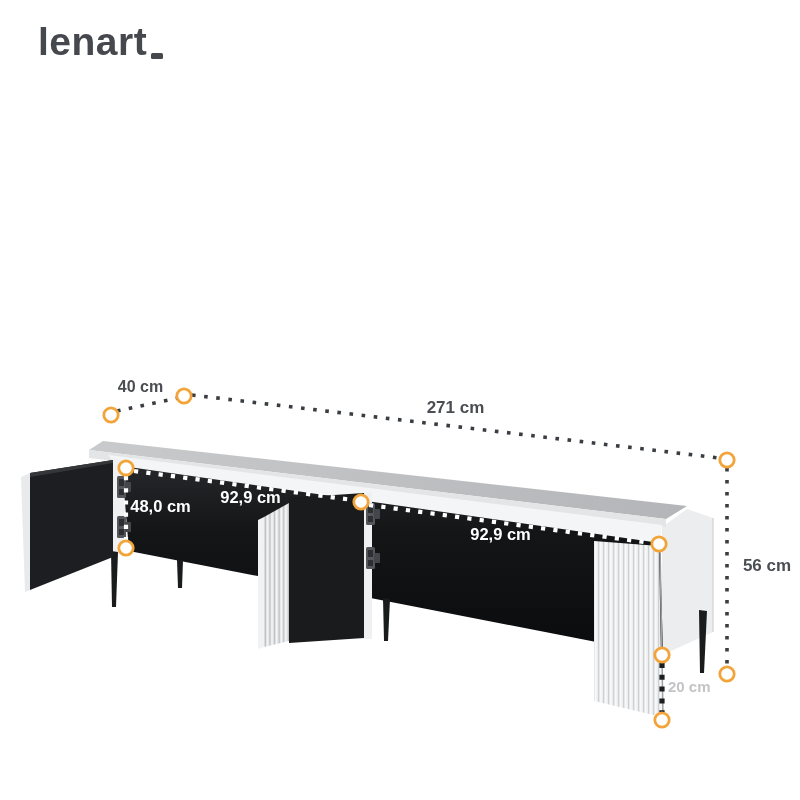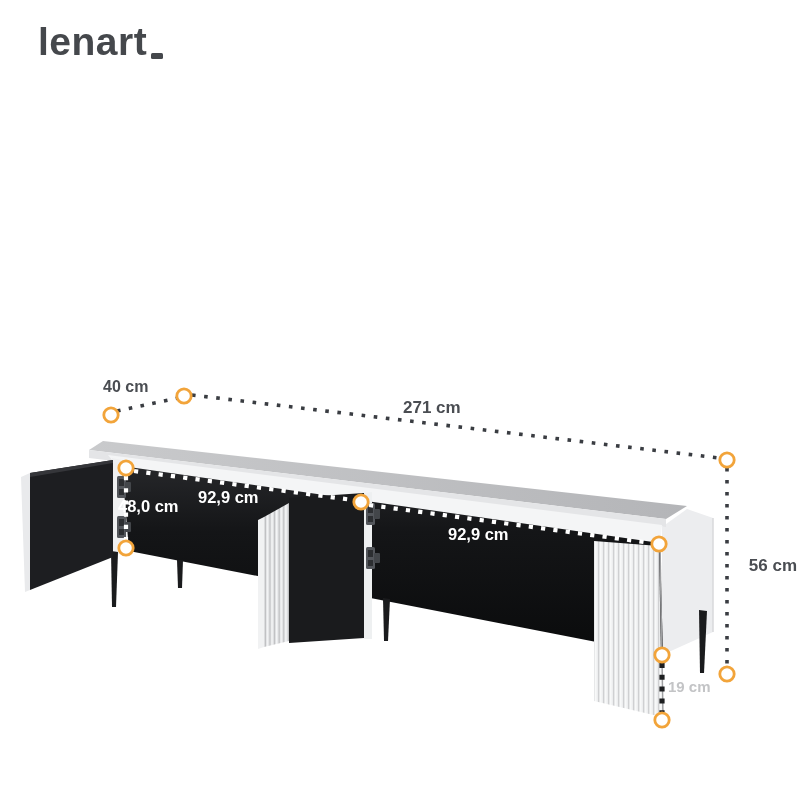--- a/index.html
+++ b/index.html
@@ -11,26 +11,26 @@
   .logo{
     position:absolute;left:38px;top:22px;display:flex;align-items:flex-end;
     color:#45484c;font-weight:700;font-size:39px;letter-spacing:.5px;line-height:1;
   }
   .logo-dash{
     display:inline-block;width:12px;height:6px;background:#45484c;
     border-radius:1.5px;margin-left:4px;margin-bottom:2px;
   }
   .dim{
     position:absolute;font-weight:700;font-size:16px;color:#4a4d52;
-    white-space:nowrap;
+    text-align:center;white-space:nowrap;
   }
   .dim.white{color:#ffffff;font-size:16.5px;}
   .dim.light{color:#c3c4c6;font-size:15px;text-align:left;
     text-shadow:0 0 3px #fff,0 0 3px #fff;}
-  .dim.left{text-align:right;}
+  .dim.left{text-align:center;}
 </style>
 </head>
 <body>
 
 <div class="stage">
 
   <svg width="800" height="800" viewBox="0 0 800 800" aria-hidden="true">
     <defs>
       <linearGradient id="slabGrad" x1="0" y1="0" x2="1" y2="0">
         <stop offset="0" stop-color="#c9cacc"></stop>
@@ -123,18 +123,18 @@
   </svg>
 
   <div class="logo">
     <span>lenart</span>
     <span class="logo-dash"></span>
   </div>
 
   <div class="dim" style="left:103px;top:378px;width:75px;">40 cm</div>
   <div class="dim" style="left:403px;top:398px;width:105px;font-size:17px;">271 cm</div>
   <div class="dim left" style="left:737px;top:556px;width:60px;font-size:17px;">56 cm</div>
-  <div class="dim light" style="left:668px;top:678px;width:55px;">19 cm</div>
+  <div class="dim light" style="left:668px;top:678px;width:55px;">20 cm</div>
   <div class="dim white" style="left:118px;top:497px;width:85px;">48,0 cm</div>
   <div class="dim white" style="left:198px;top:488px;width:105px;">92,9 cm</div>
   <div class="dim white" style="left:448px;top:525px;width:105px;">92,9 cm</div>
 
 </div>
 
 </body></html>

